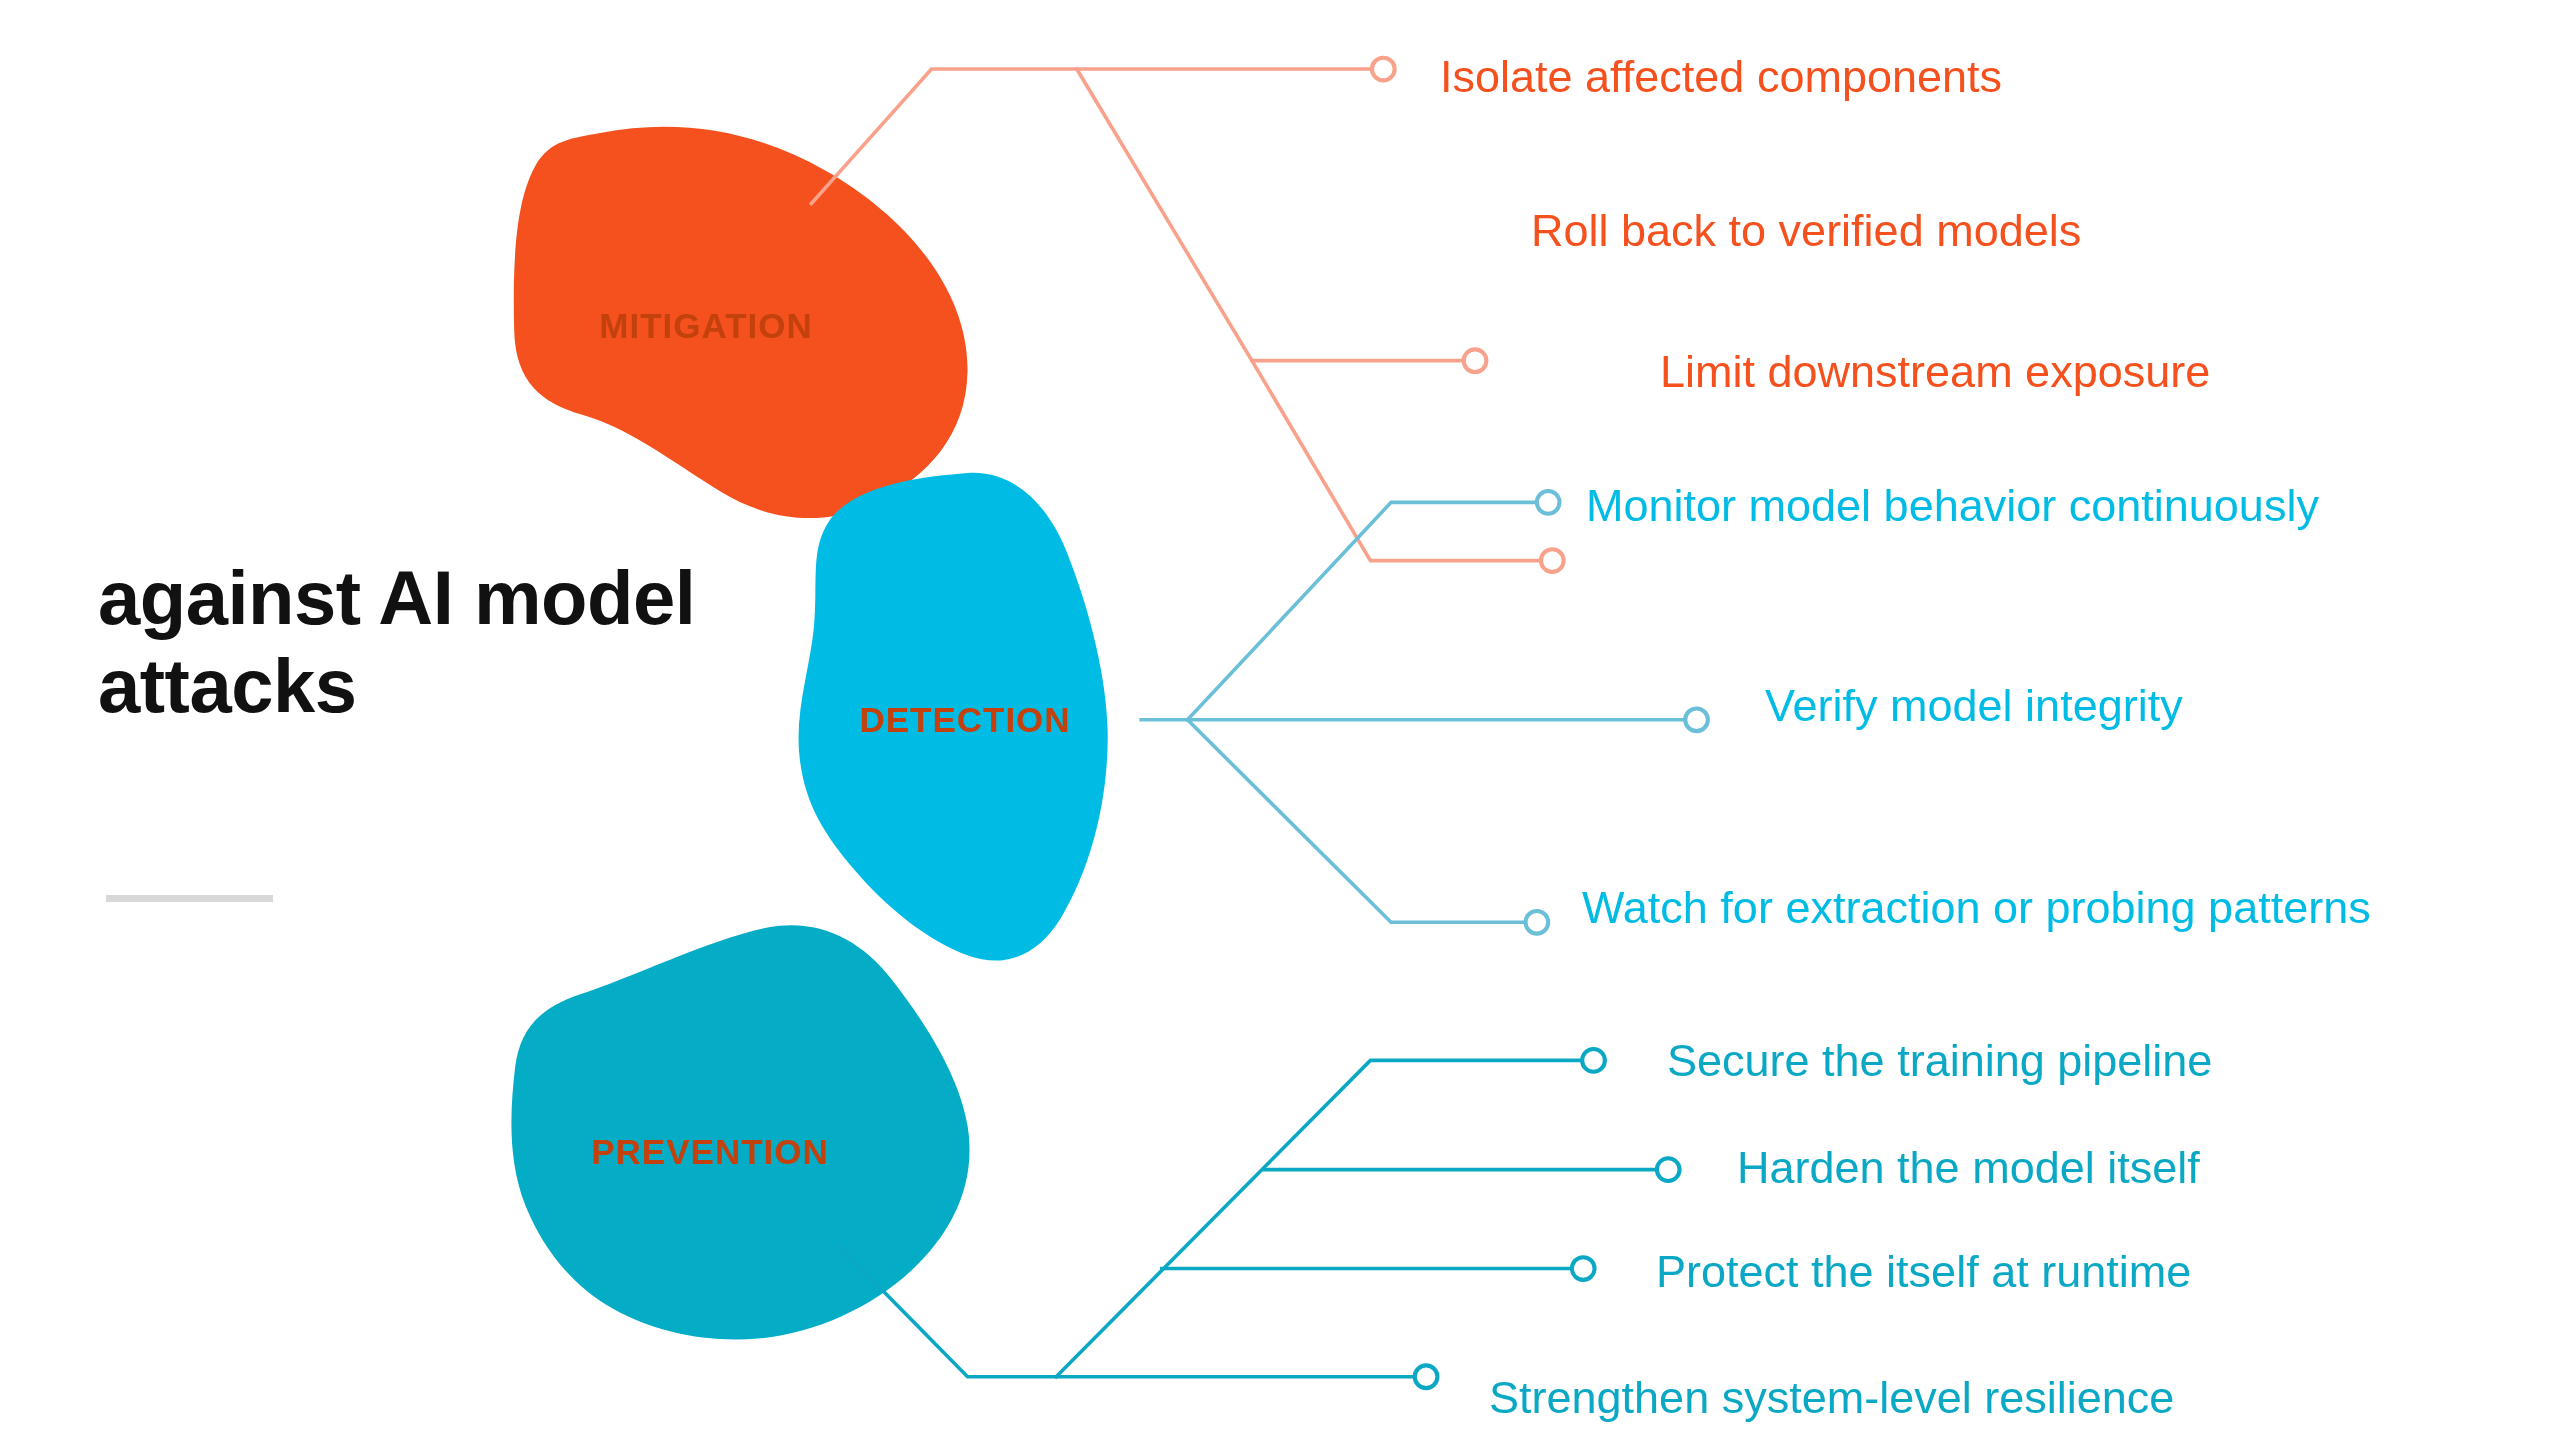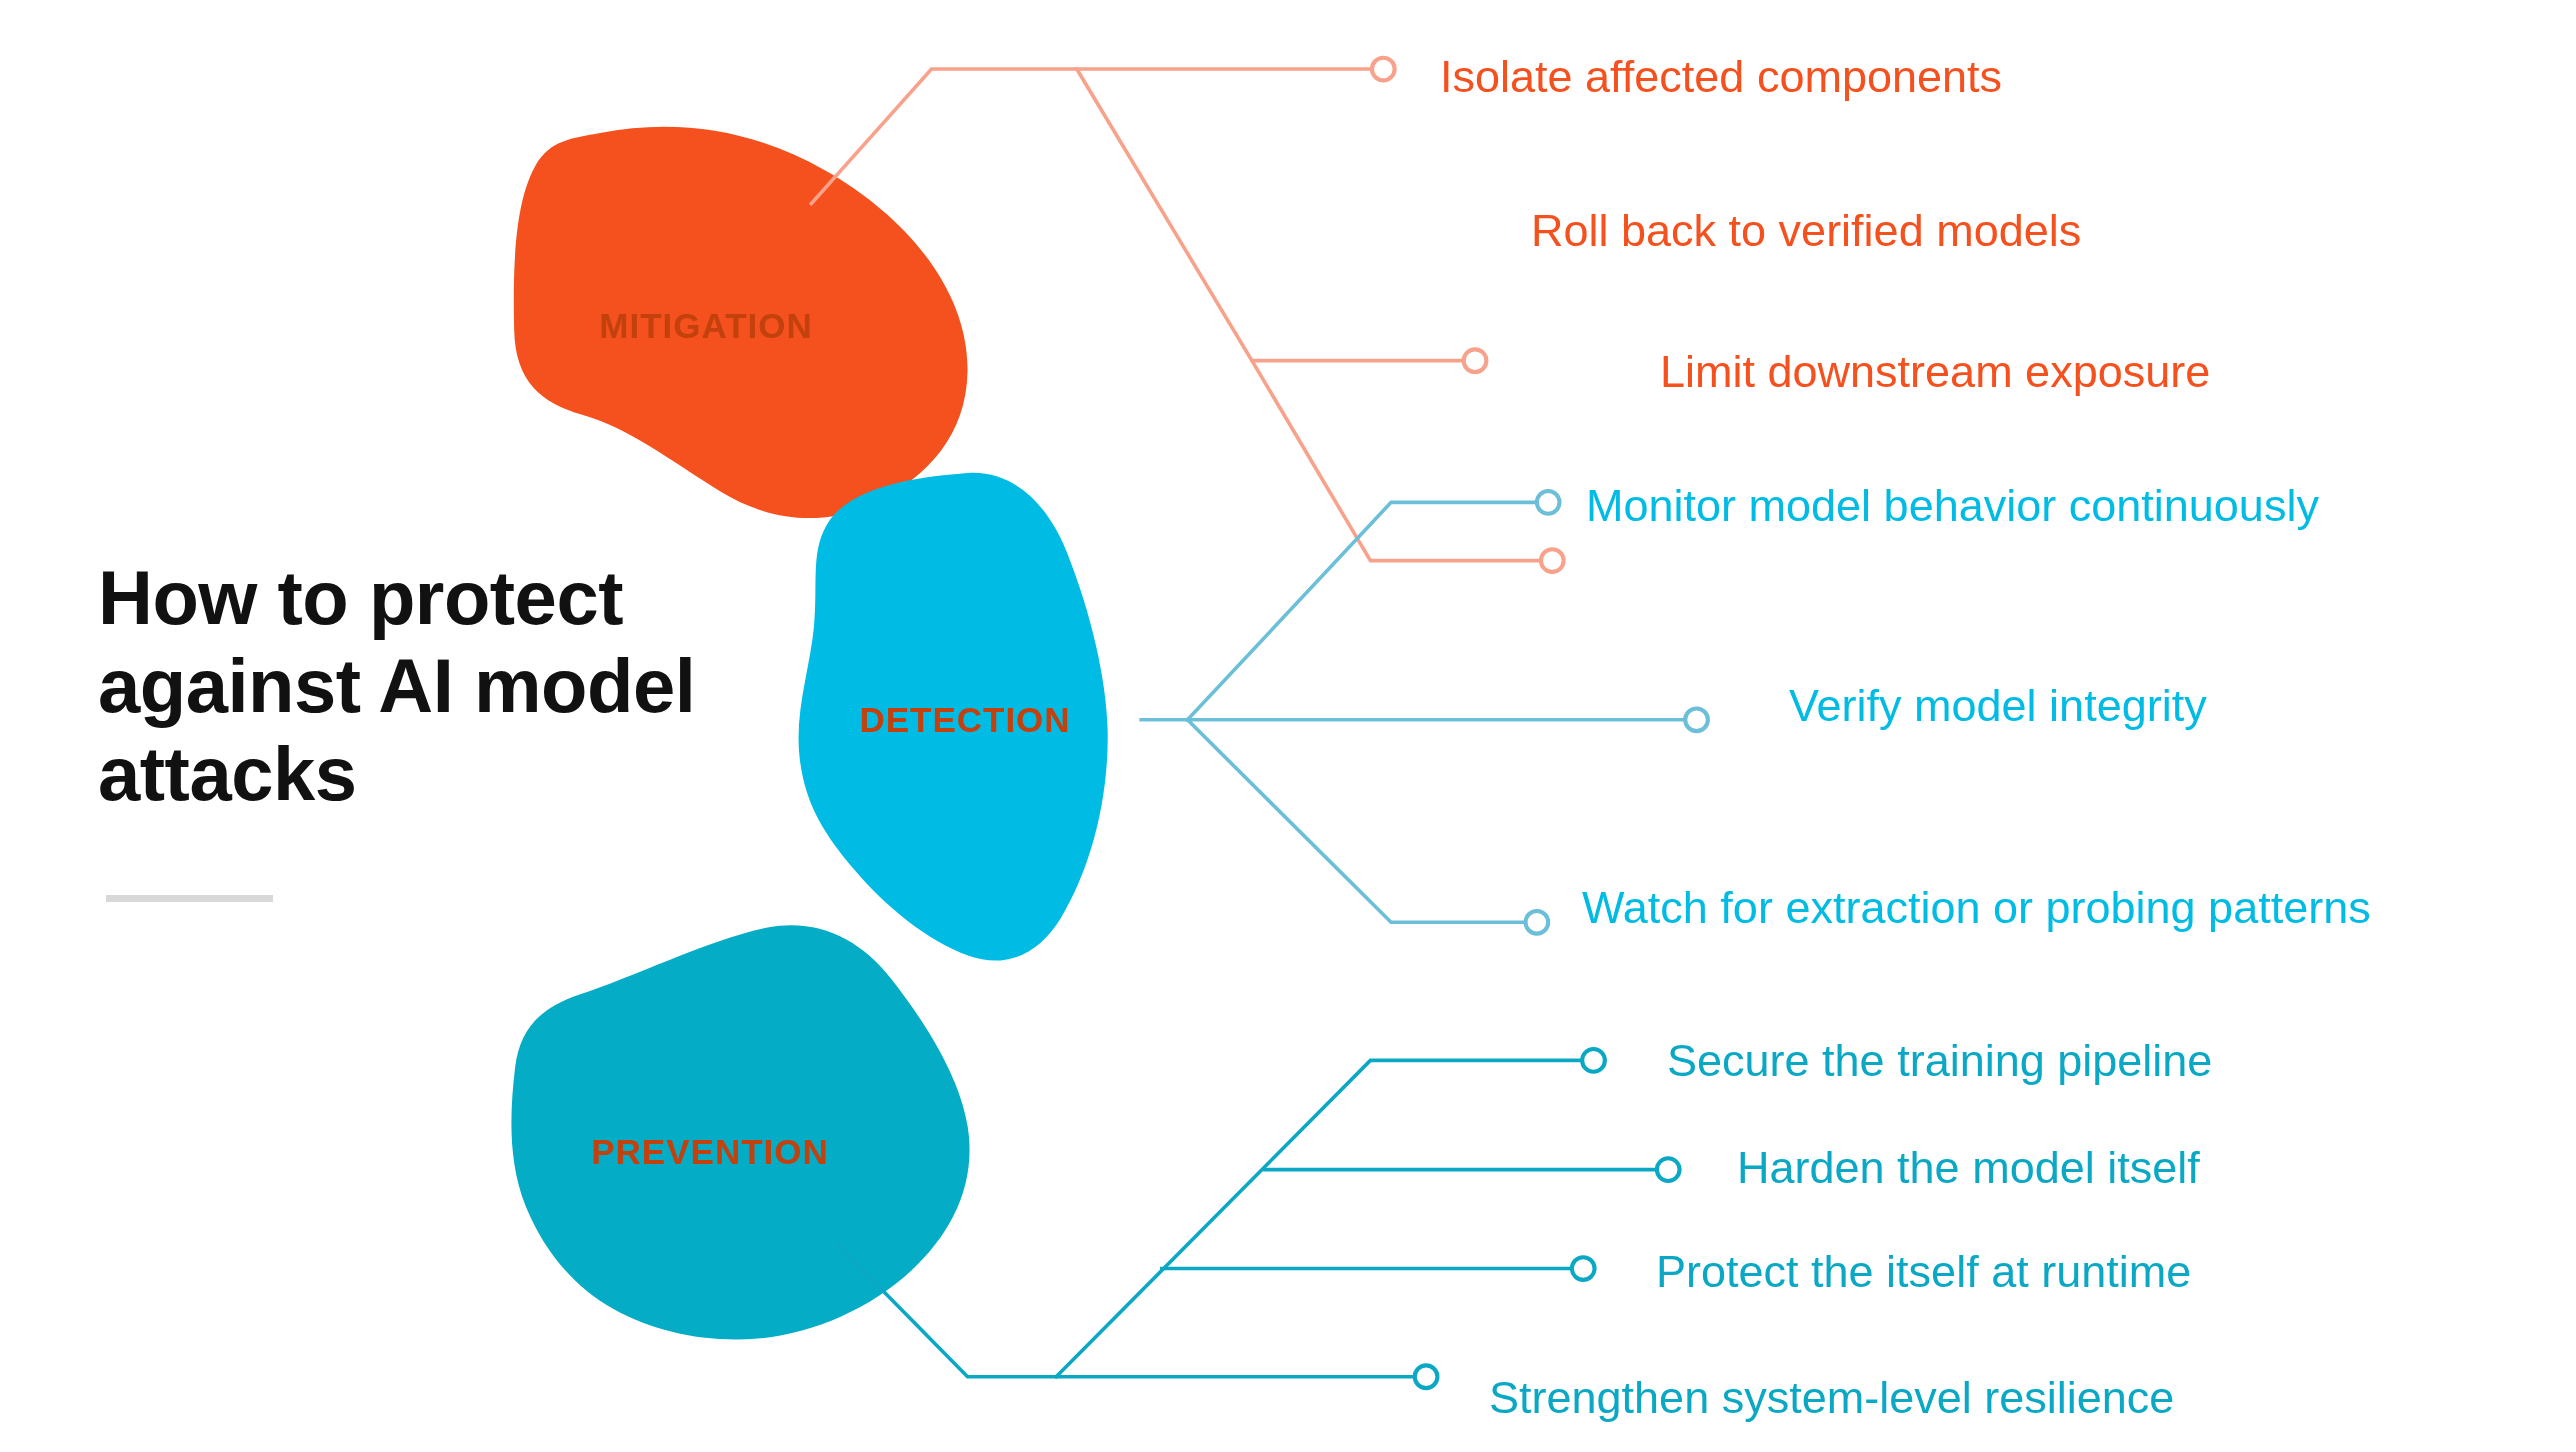--- a/index.html
+++ b/index.html
@@ -104,36 +104,35 @@
     </g>
     <g fill="none" stroke="#0AA8C4" stroke-width="8">
       <circle cx="3093" cy="2058" r="22"></circle>
       <circle cx="3238" cy="2270" r="22"></circle>
       <circle cx="3073" cy="2462" r="22"></circle>
       <circle cx="2768" cy="2672" r="22"></circle>
     </g>
   </svg>
 
   <div class="title-block">
-    <div class="title-line">How to protect</div>
     <div class="title-line">against AI model</div>
     <div class="title-line">attacks</div>
   </div>
   <div class="divider"></div>
 
   <div class="node-label" style="left:706px;top:326px;">MITIGATION</div>
   <div class="node-label" style="left:965px;top:720px;">DETECTION</div>
   <div class="node-label" style="left:710px;top:1128px;margin-top:24px;">PREVENTION</div>
 
   <div class="branch-label c-mit" style="left:1440px;top:77px;">Isolate affected components</div>
   <div class="branch-label c-mit" style="left:1660px;top:372px;">Limit downstream exposure</div>
   <div class="branch-label c-mit" style="left:1531px;top:231px;">Roll back to verified models</div>
 
   <div class="branch-label c-det" style="left:1586px;top:506px;">Monitor model behavior continuously</div>
-  <div class="branch-label c-det" style="left:1765px;top:706px;margin-left:24px;">Verify model integrity</div>
+  <div class="branch-label c-det" style="left:1765px;top:706px;">Verify model integrity</div>
   <div class="branch-label c-det" style="left:1582px;top:908px;">Watch for extraction or probing patterns</div>
 
   <div class="branch-label c-prev" style="left:1667px;top:1061px;">Secure the training pipeline</div>
   <div class="branch-label c-prev" style="left:1737px;top:1168px;">Harden the model itself</div>
   <div class="branch-label c-prev" style="left:1656px;top:1272px;">Protect the itself at runtime</div>
   <div class="branch-label c-prev" style="left:1489px;top:1398px;text-align:center;">Strengthen system-level resilience</div>
 
 </div>
 
 

